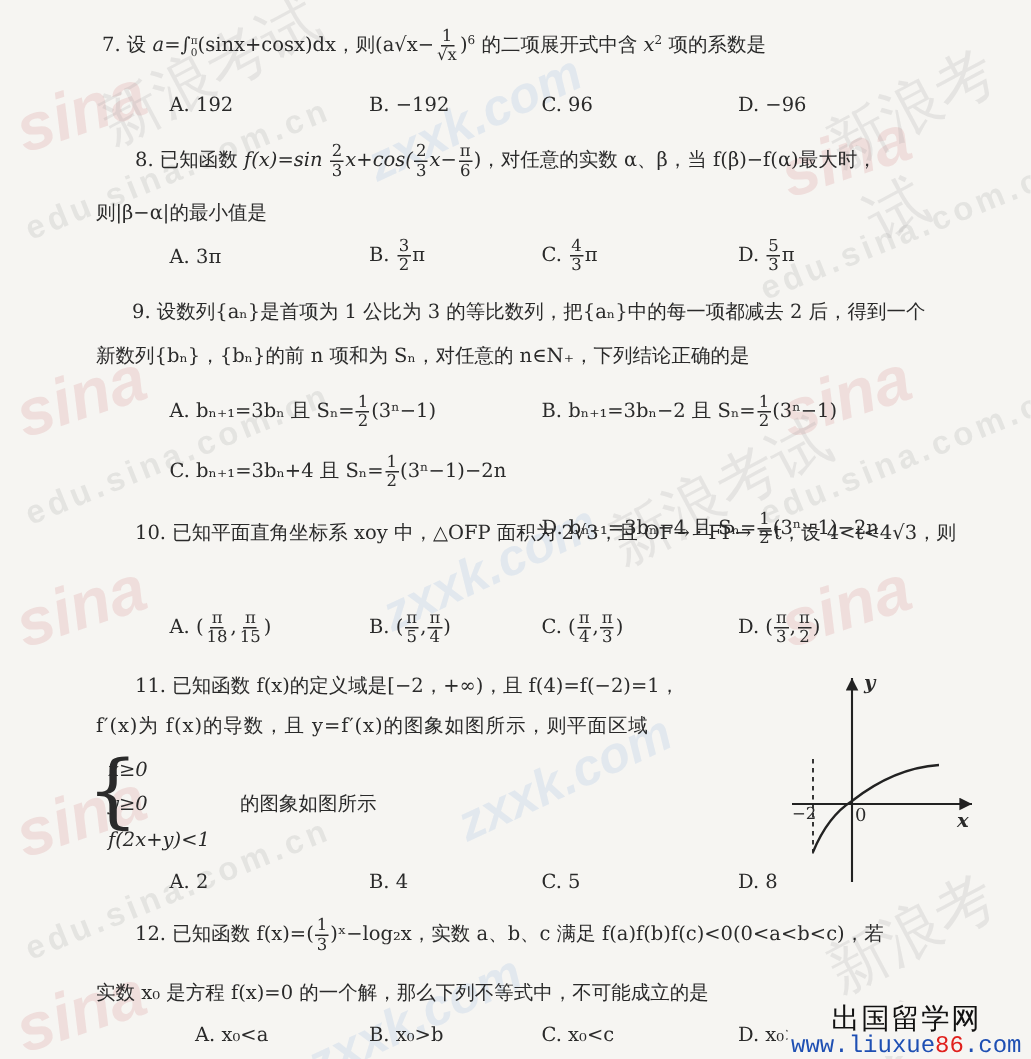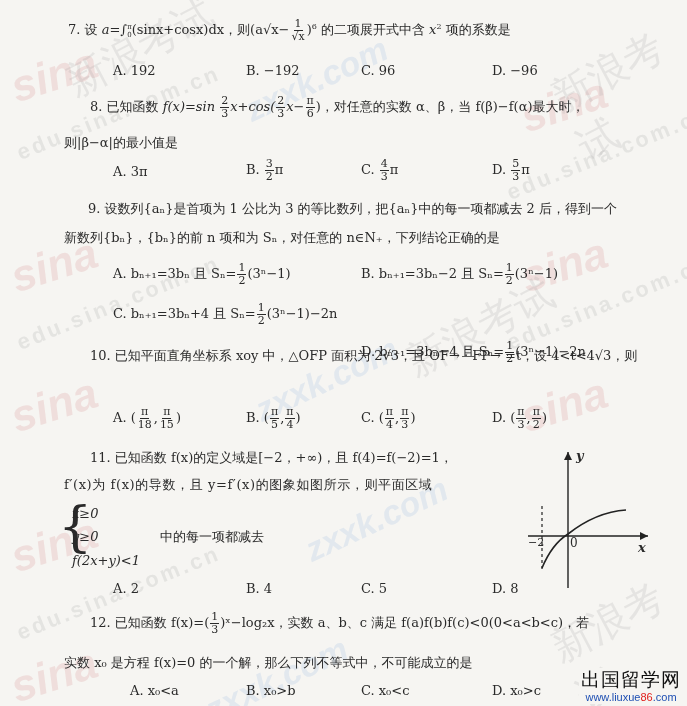--- a/index.html
+++ b/index.html
@@ -31,21 +31,21 @@
   .line { position: absolute; white-space: nowrap; line-height: 18px; }
   .i { font-style: italic; }
   .frac { display: inline-flex; flex-direction: column; align-items: center; vertical-align: middle; font-size: 11px; line-height: 12px; margin: 0 1px; }
   .frac .n { border-bottom: 1px solid #2a2a2a; padding: 0 1px; }
   .frac .d { padding: 0 1px; }
   .sup { font-size: 8px; vertical-align: super; }
   .brace { position: absolute; font-size: 54px; line-height: 54px; font-family: "DejaVu Serif", serif; color: #2a2a2a; }
   .graph { position: absolute; left: 506px; top: 446px; width: 170px; height: 152px; }
   .brand { position: absolute; right: 4px; bottom: 2px; z-index: 3; background: #f6f5f2; padding: 0 2px; text-align: center; }
   .brand-cn { font-family: "DejaVu Sans", sans-serif; font-size: 19px; color: #111; letter-spacing: 1px; line-height: 22px; }
-  .brand-url { font-family: Liberation Sans, sans-serif; font-size: 11px; color: #1e4fb3; line-height: 14px; }
+  .brand-url { font-family: Liberation Mono, monospace; font-size: 16px; color: #1e4fb3; line-height: 14px; }
   .brand-url .red { color: #e0201c; }
 </style>
 </head>
 <body>
 
 <div class="wm wm-sina" style="left:10px;top:50px;">sina</div>
 <div class="wm wm-cn" style="left:60px;top:20px;">新浪考试</div>
 <div class="wm wm-edu" style="left:10px;top:100px;">edu.sina.com.cn</div>
 <div class="wm wm-sina" style="left:520px;top:80px;">sina</div>
 <div class="wm wm-cn" style="left:560px;top:40px;">新浪考试</div>
@@ -159,21 +159,21 @@
         <span class="n">π</span>
         <span class="d">2</span>
       </span><span>)</span></div>
 
   <div class="line" style="left:90px;top:449px;"><span>11.</span> <span>已知函数 f(x)的定义域是[−2，+∞)，且 f(4)=f(−2)=1，</span></div>
   <div class="line" style="left:64px;top:476px;letter-spacing:0.6px;">f′(x)为 f(x)的导数，且 y=f′(x)的图象如图所示，则平面区域</div>
   <div class="brace" style="left:58px;top:500px;">{</div>
   <div class="line i" style="left:72px;top:505px;">x≥0</div>
   <div class="line i" style="left:72px;top:528px;">y≥0</div>
   <div class="line i" style="left:72px;top:552px;">f(2x+y)&lt;1</div>
-  <div class="line" style="left:160px;top:528px;">中的每一项都减去</div>
+  <div class="line" style="left:160px;top:528px;">的图象如图所示</div>
   <div class="line" style="left:113px;top:580px;">A. 2</div>
   <div class="line" style="left:246px;top:580px;">B. 4</div>
   <div class="line" style="left:361px;top:580px;">C. 5</div>
   <div class="line" style="left:492px;top:580px;">D. 8</div>
 
   <div class="graph">
     <svg width="170" height="152" viewBox="0 0 170 152">
       <defs>
         <marker id="arr" markerWidth="8" markerHeight="8" refX="6" refY="3" orient="auto">
           <path d="M0,0 L6,3 L0,6 Z" fill="#222"></path>

